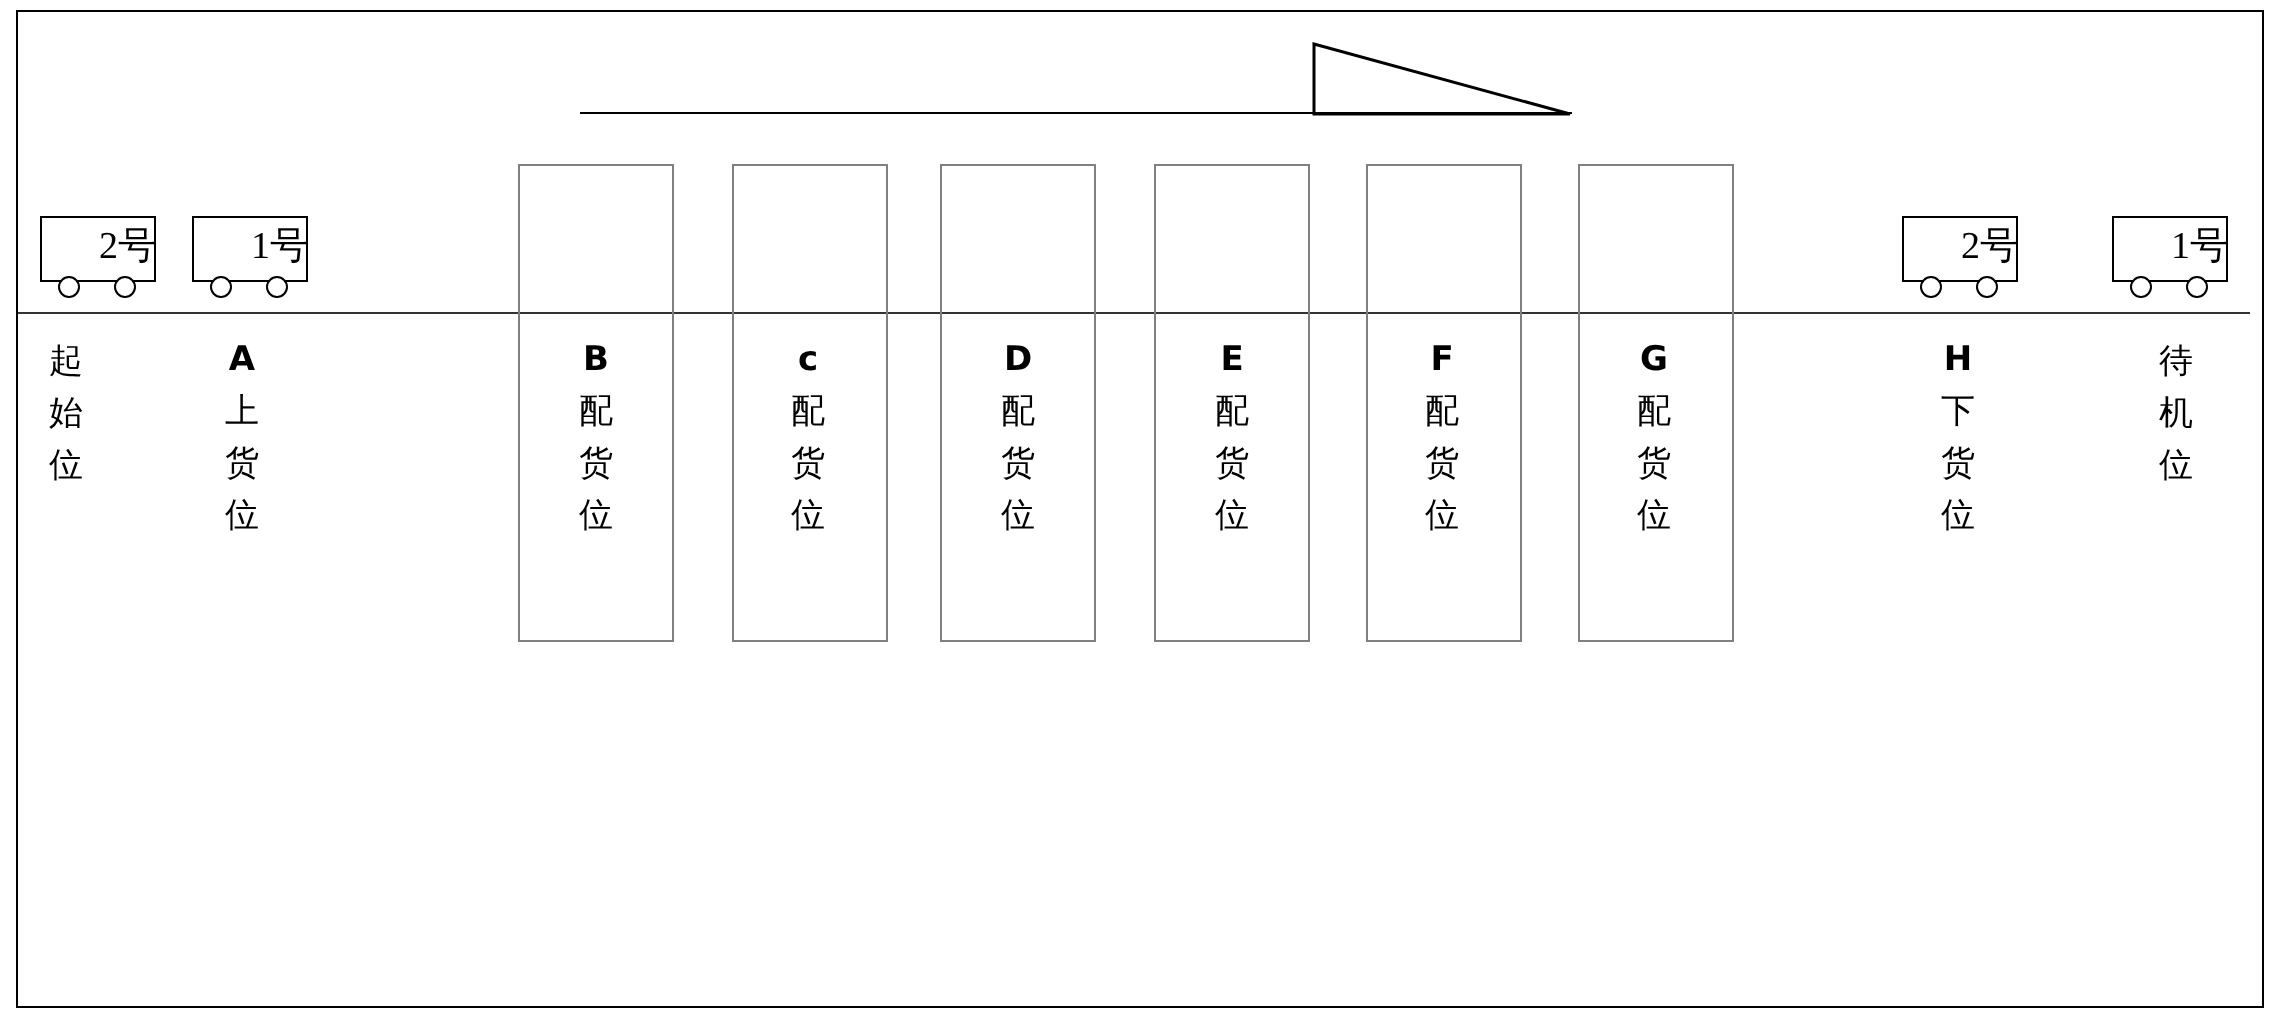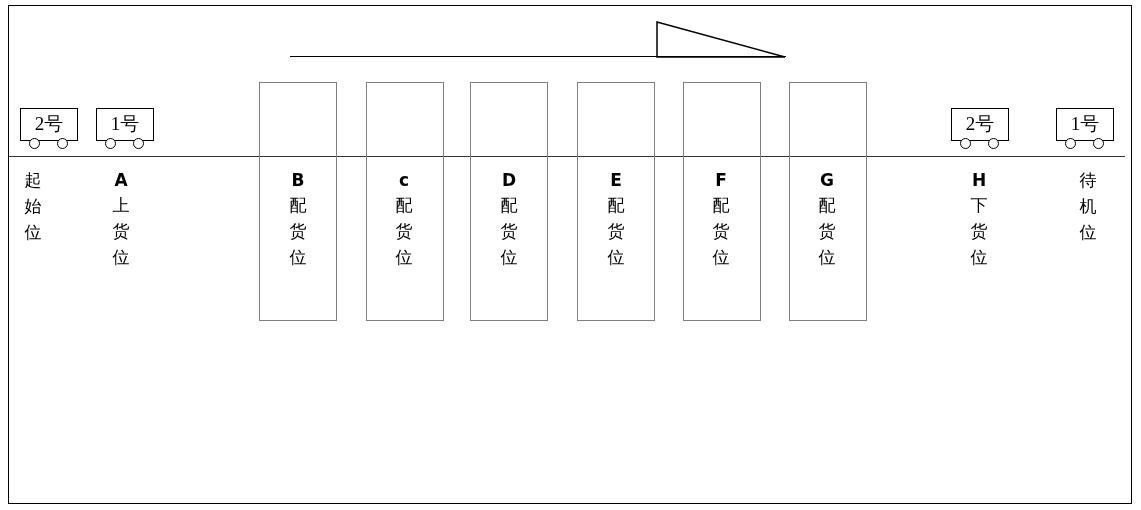--- a/index.html
+++ b/index.html
@@ -75,21 +75,21 @@
     box-sizing: border-box;
     background: #ffffff;
   }
   .cart-label {
     position: absolute;
     left: 0;
     top: 0;
     width: 58px;
     height: 33px;
     line-height: 31px;
-    text-align: center;
+    text-align: right;
     font-size: 19px;
     color: #000000;
     font-family: "Liberation Serif", "DejaVu Serif", serif;
     letter-spacing: 0px;
   }
   .wheel {
     position: absolute;
     top: 30px;
     width: 11px;
     height: 11px;

